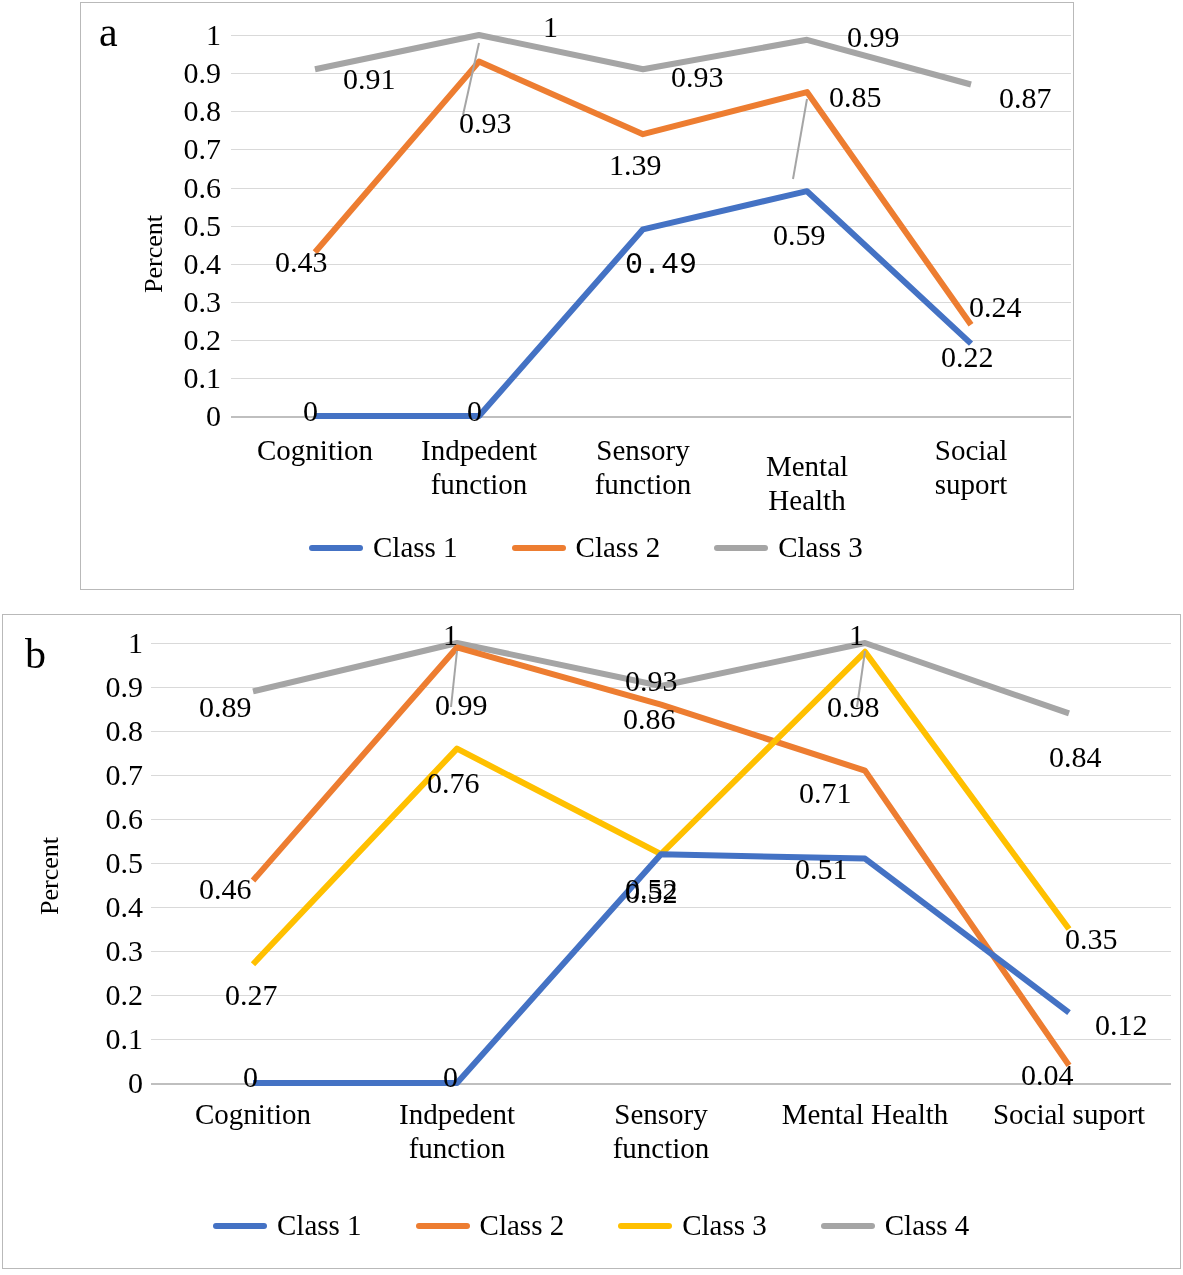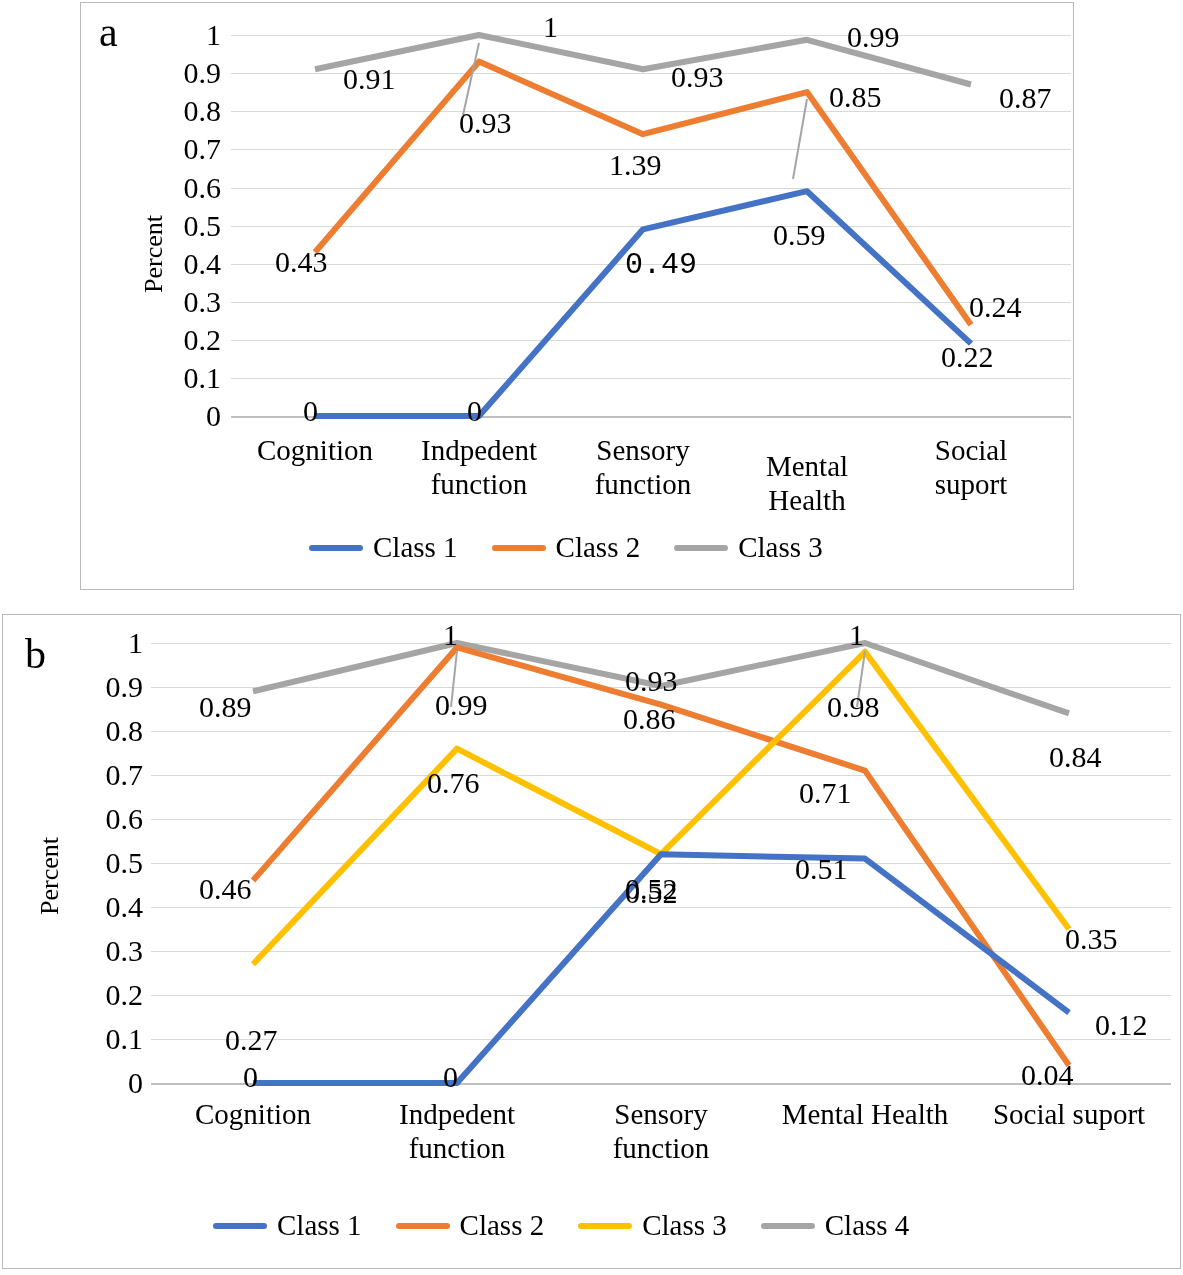--- a/index.html
+++ b/index.html
@@ -13,21 +13,21 @@
   .panel-letter{position:absolute;font-size:42px;line-height:42px;font-family:"Liberation Serif",serif;}
   .ylabel{position:absolute;transform:rotate(-90deg);transform-origin:left top;font-size:26px;white-space:nowrap;}
 
   .ytick{position:absolute;right:0;transform:translateY(-50%);font-size:30px;text-align:right;white-space:nowrap;}
   .gridline{position:absolute;height:1px;background:#d9d9d9;}
 
   .xtick{position:absolute;text-align:center;font-size:29px;line-height:34px;white-space:pre-line;}
 
   .dlabel{position:absolute;font-size:30px;line-height:32px;white-space:nowrap;}
 
-  .legend{position:absolute;display:flex;align-items:center;gap:34px;font-size:29px;}
+  .legend{position:absolute;display:flex;align-items:center;gap:54px;font-size:29px;}
   .legend-item{display:flex;align-items:center;gap:10px;}
   .legend-swatch{display:inline-block;width:54px;height:6px;border-radius:3px;}
 
   svg.lines{position:absolute;left:0;top:0;overflow:visible;}
 </style>
 </head>
 <body>
 
 <div class="page">
 
@@ -179,21 +179,21 @@
       <div class="dlabel" style="left:622px;top:50px;">0.93</div>
       <div class="dlabel" style="left:846px;top:4px;">1</div>
       <div class="dlabel" style="left:1046px;top:126px;">0.84</div>
 
       <div class="dlabel" style="left:196px;top:258px;">0.46</div>
       <div class="dlabel" style="left:432px;top:74px;">0.99</div>
       <div class="dlabel" style="left:620px;top:88px;">0.86</div>
       <div class="dlabel" style="left:796px;top:162px;">0.71</div>
       <div class="dlabel" style="left:1018px;top:444px;">0.04</div>
 
-      <div class="dlabel" style="left:222px;top:364px;margin-top:45px;">0.27</div>
+      <div class="dlabel" style="left:222px;top:364px;">0.27</div>
       <div class="dlabel" style="left:424px;top:152px;">0.76</div>
       <div class="dlabel" style="left:622px;top:262px;">0.52</div>
       <div class="dlabel" style="left:824px;top:76px;">0.98</div>
       <div class="dlabel" style="left:1062px;top:308px;">0.35</div>
 
       <div class="dlabel" style="left:240px;top:446px;">0</div>
       <div class="dlabel" style="left:440px;top:446px;">0</div>
       <div class="dlabel" style="left:622px;top:258px;">0.52</div>
       <div class="dlabel" style="left:792px;top:238px;">0.51</div>
       <div class="dlabel" style="left:1092px;top:394px;">0.12</div>

